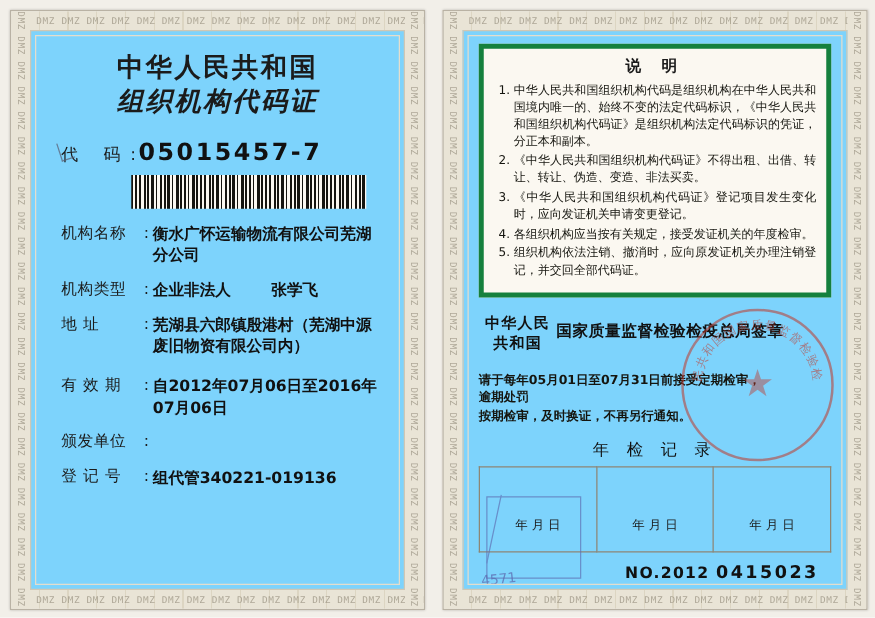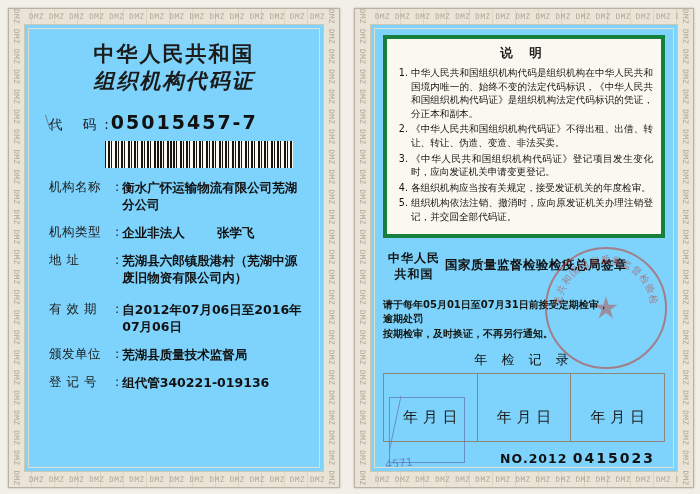--- a/index.html
+++ b/index.html
@@ -151,21 +151,21 @@
 
   .annual-title{
     text-align:center;font-size:13px;font-weight:normal;letter-spacing:5px;
     color:#111;margin:10px 0 4px 0;
   }
 
   table.grid{
     width:100%;border-collapse:collapse;margin-top:2px;
   }
   table.grid td{
-    border:1px solid #8d8675;height:28px;font-size:15px;color:#1b1b1b;
+    border:1px solid #8d8675;height:28px;font-size:10px;color:#1b1b1b;
     text-align:center;vertical-align:bottom;padding-bottom:14px;
   }
   table.grid td.tall{height:52px;}
 
   .serial{
     text-align:right;margin:8px 10px 0 0;
     font-size:12.5px;color:#111;font-weight:bold;letter-spacing:1px;
   }
   .serial .num{font-size:14px;letter-spacing:2px;}
 
@@ -256,21 +256,20 @@
 
       <div class="field">
         <span class="lab">有 效 期</span>
         <span class="colon">:</span>
         <span class="val">自2012年07月06日至2016年07月06日</span>
       </div>
 
       <div class="field">
         <span class="lab">颁发单位</span>
         <span class="colon">:</span>
-        <span class="val">芜湖县质量技术监督局</span>
       </div>
 
       <div class="field">
         <span class="lab">登 记 号</span>
         <span class="colon">:</span>
         <span class="val">组代管340221-019136</span>
       </div>
     </div>
   </div>
 

